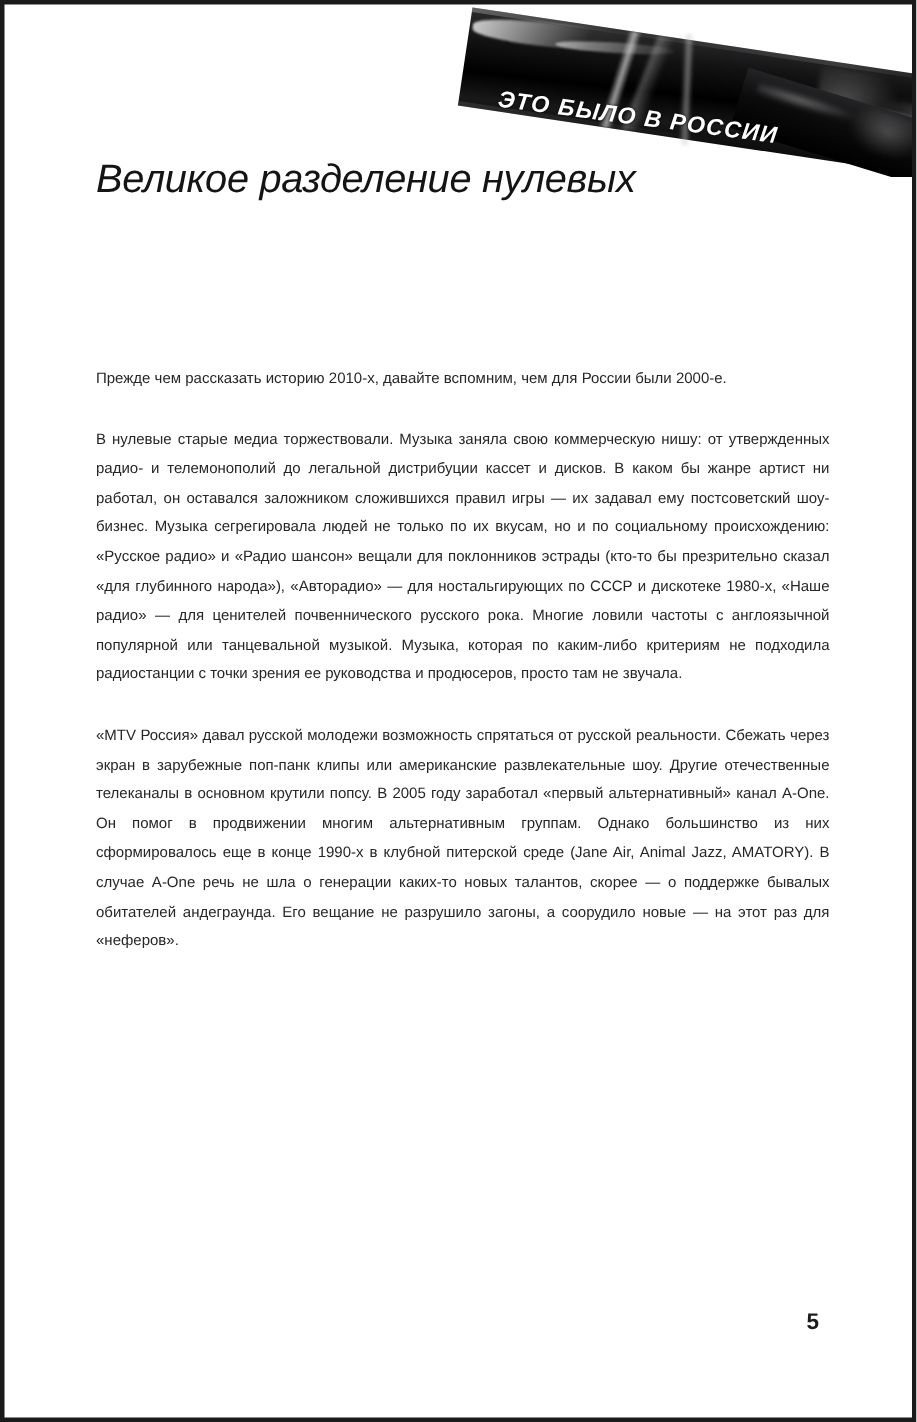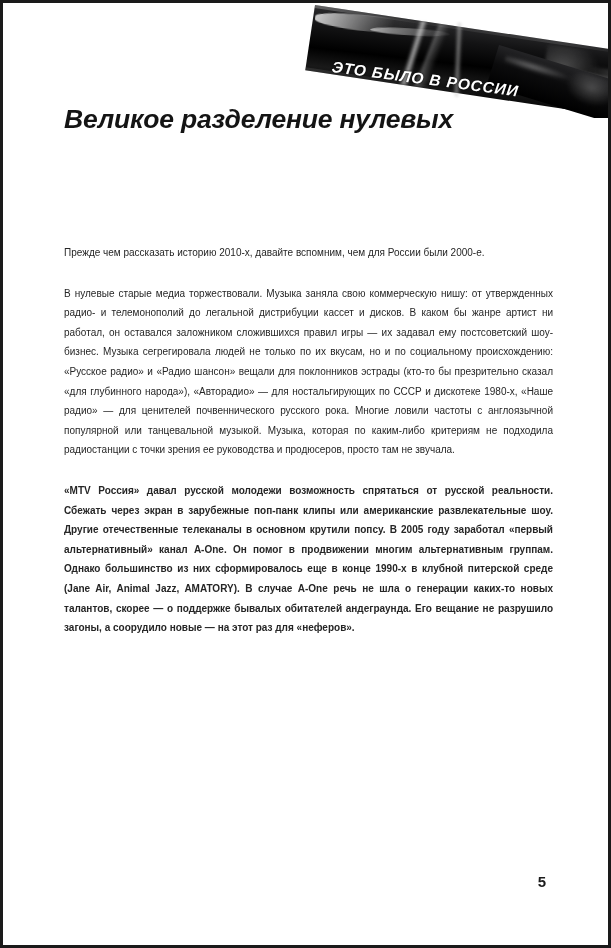--- a/index.html
+++ b/index.html
@@ -169,21 +169,21 @@
   }
 
   
   .chapter-title {
     position: absolute;
     left: 61px;
     top: 101px;
     width: 420px;
     margin: 0;
     font-family: "Liberation Sans", sans-serif;
-    font-weight: bold;
+    font-weight: normal;
     font-style: italic;
     font-size: 26.5px;
     line-height: 31px;
     letter-spacing: -0.2px;
     color: #141414;
   }
 
   
   .body-column {
     position: absolute;
@@ -195,21 +195,21 @@
     margin: 0 0 21px 0;
     font-family: "Liberation Sans", sans-serif;
     font-size: 10px;
     line-height: 19.6px;
     color: #262626;
     text-align: justify;
     -webkit-hyphens: auto;
     hyphens: auto;
     text-justify: inter-word;
   }
-  .body-column p:last-child { margin-bottom: 16px; font-weight: bold; }
+  .body-column p:last-child { margin-bottom: 16px; }
 
   
   .page-number {
     position: absolute;
     right: 62px;
     bottom: 55px;
     font-family: "Liberation Sans", sans-serif;
     font-size: 15px;
     font-weight: bold;
     color: #1c1c1c;

